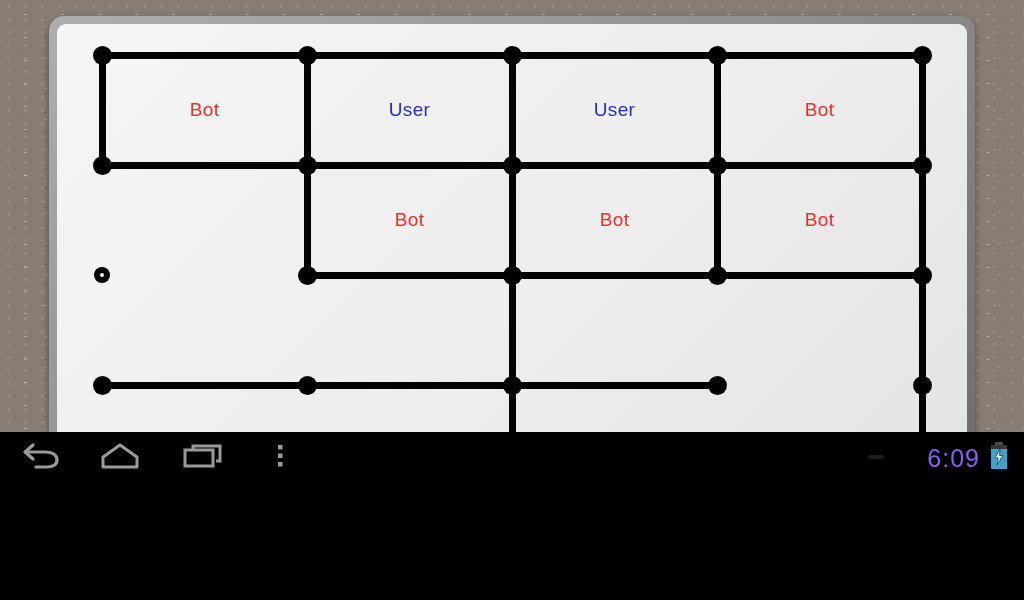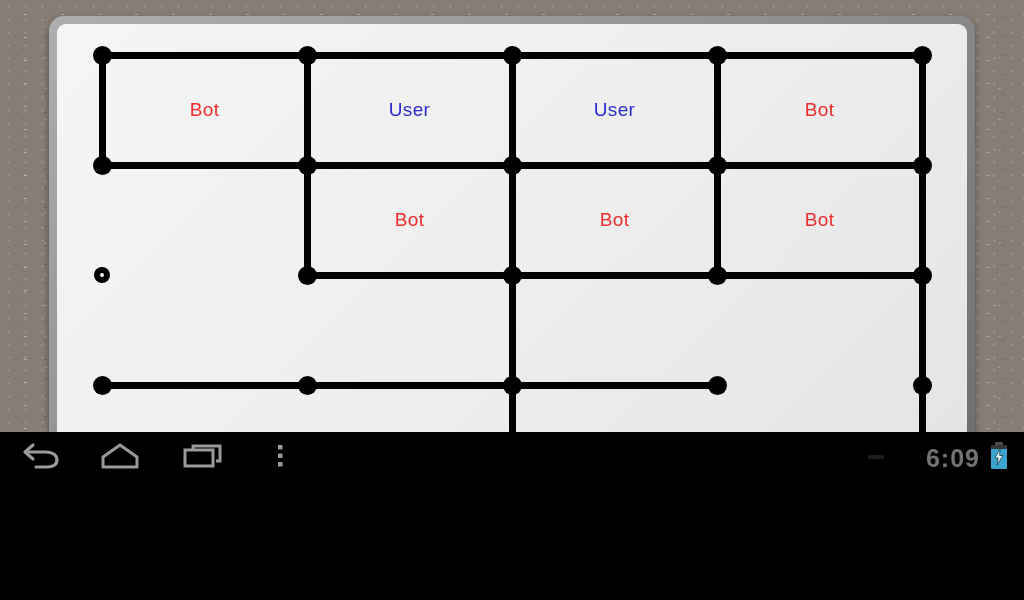--- a/index.html
+++ b/index.html
@@ -36,21 +36,21 @@
   
   #navbar{position:absolute;left:0;bottom:0;width:1024px;height:48px;background:#000;}
   .nav-icon{position:absolute;top:10px;height:28px;}
   #icon-back{left:20px;width:44px;}
   #icon-home{left:98px;width:44px;}
   #icon-recents{left:181px;width:42px;}
   #icon-overflow{left:274px;width:12px;}
   .dim-dash{position:absolute;right:140px;top:23px;width:16px;height:4px;
     border-radius:2px;background:#1e1e1e;}
   #clock{position:absolute;right:44px;top:13px;font-size:25px;line-height:26px;
-    color:#737373;letter-spacing:1px;font-weight:700;}
+    color:#8b5cf6;letter-spacing:1px;font-weight:400;}
   #battery{position:absolute;right:17px;top:10px;width:16px;height:29px;}
   #battery .cap{position:absolute;left:4px;top:0;width:8px;height:4px;background:#4d4d4d;border-radius:1px;}
   #battery .body{position:absolute;left:0;top:3px;width:16px;height:24px;border-radius:1px;
     background:linear-gradient(to bottom,#35393c 0%,#35393c 18%,#3aa4cf 18%,#3aa4cf 100%);}
   #battery svg{position:absolute;left:0;top:3px;}
 </style>
 </head>
 <body>
 
 <div id="screen">

